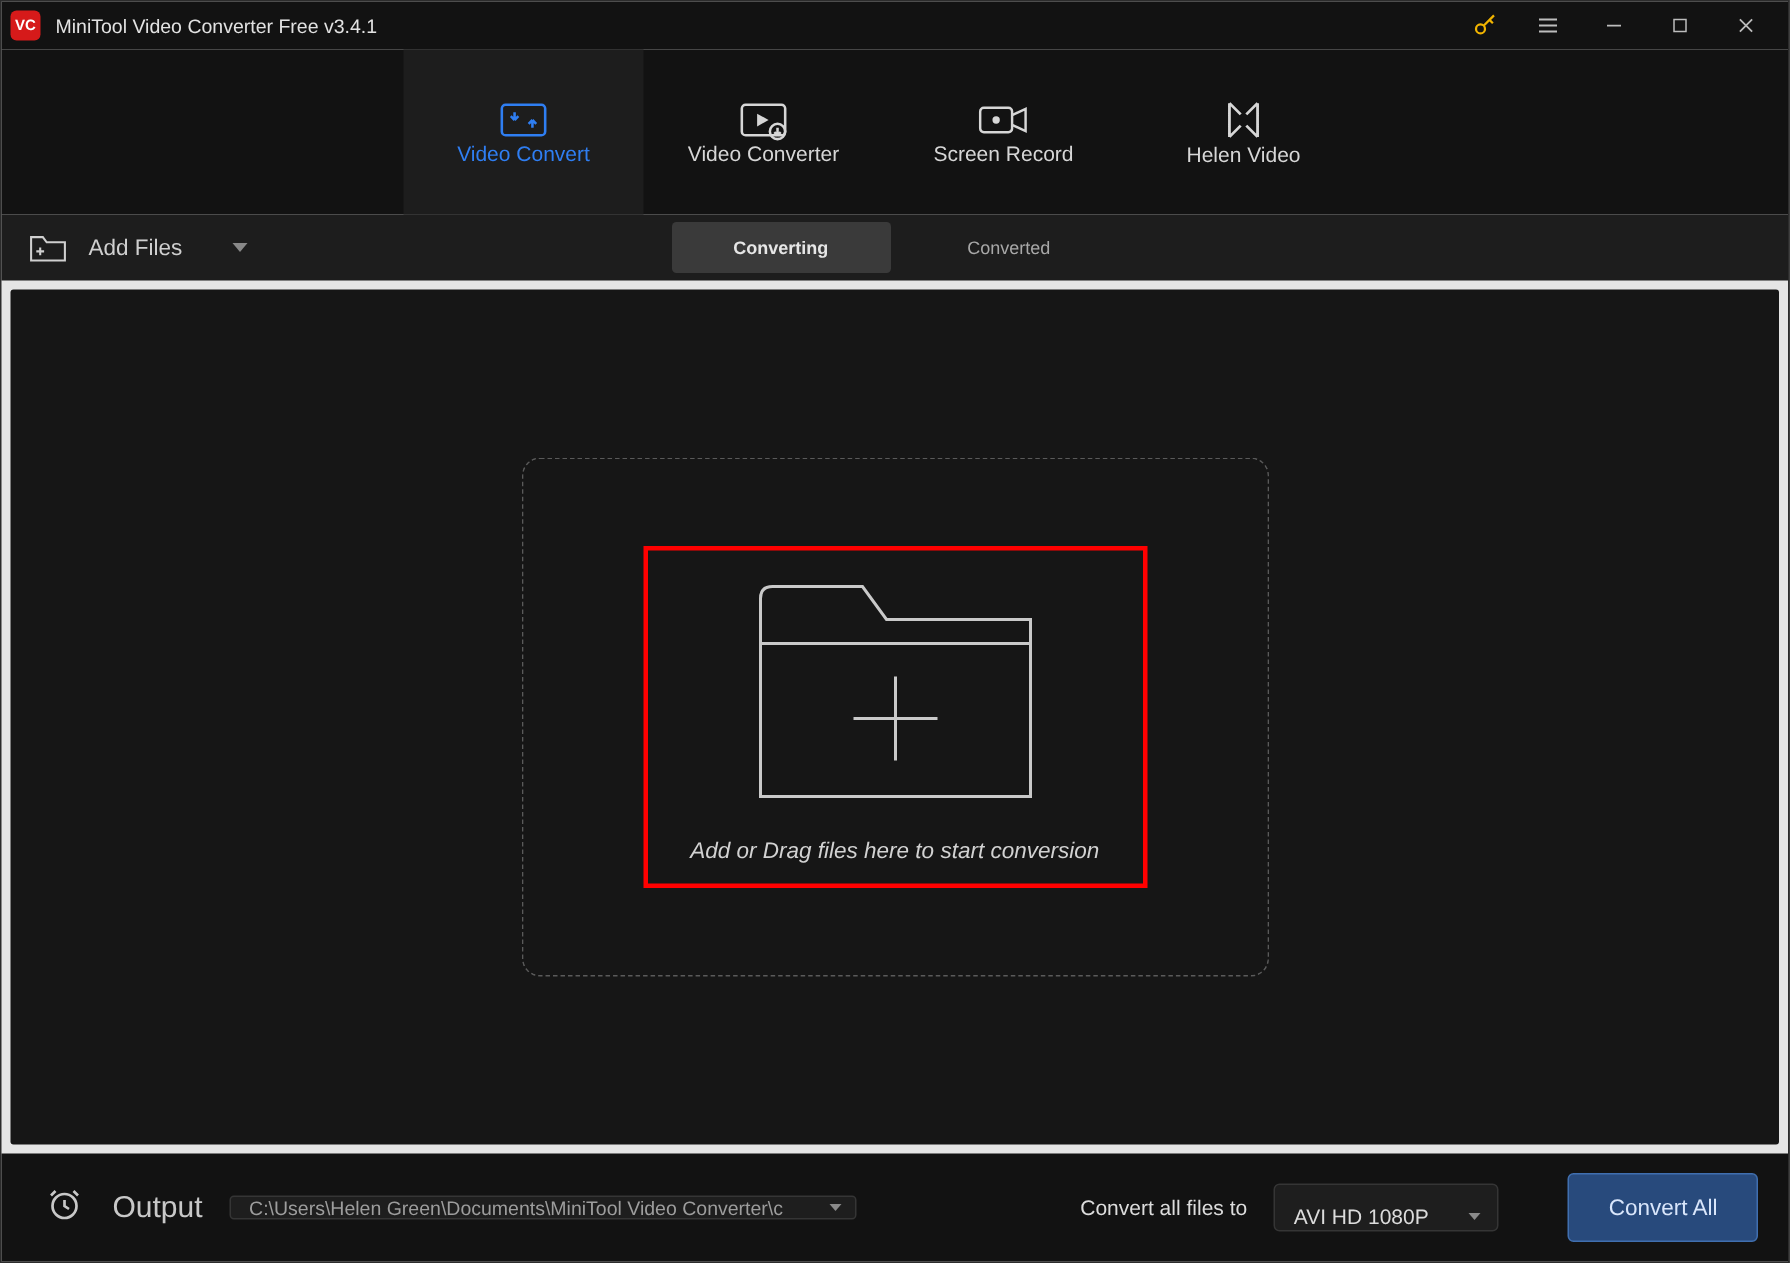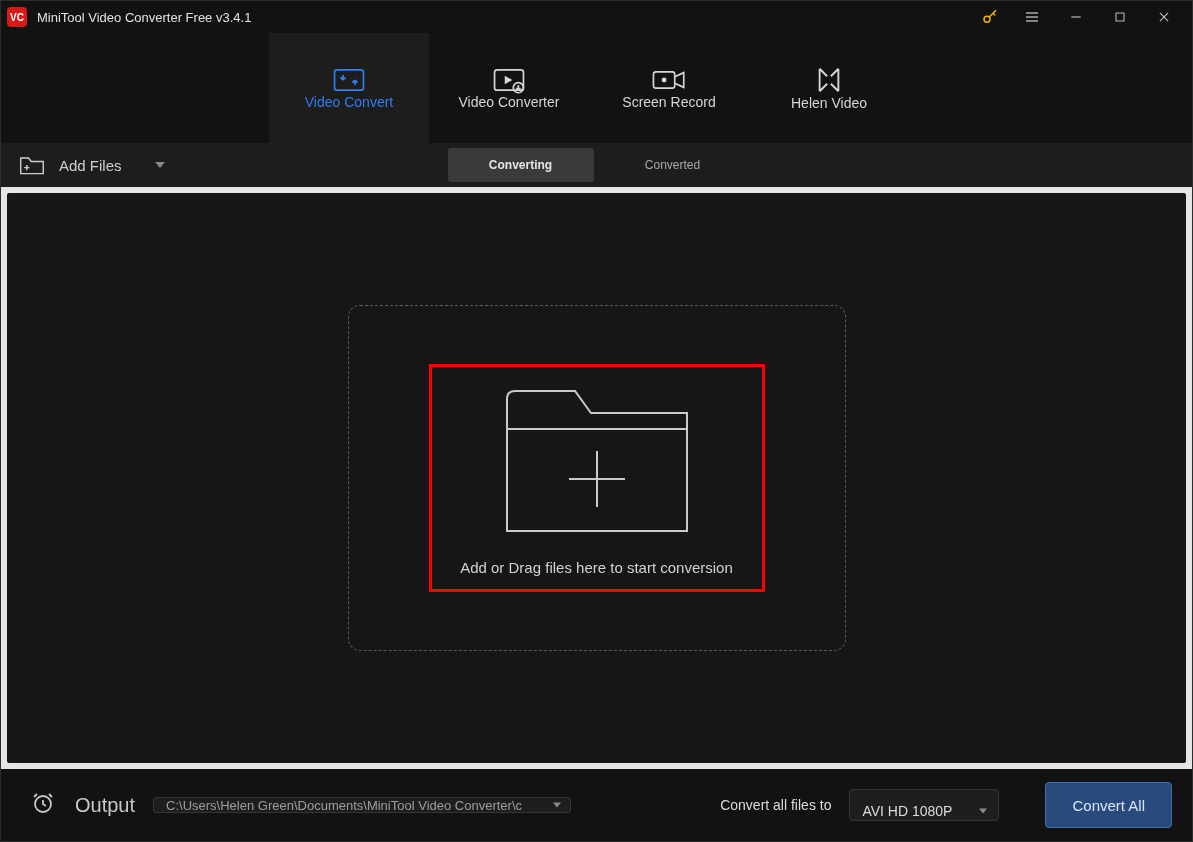--- a/index.html
+++ b/index.html
@@ -127,20 +127,21 @@
     justify-content: center;
   }
   .drop {
     width: 498px;
     height: 346px;
     border: 1px dashed #5a5a5a;
     border-radius: 12px;
     display: flex;
     align-items: center;
     justify-content: center;
+    font-style: italic;
   }
   .drop-inner {
     width: 336px;
     height: 228px;
     border: 3px solid #ff0000;
     display: flex;
     flex-direction: column;
     align-items: center;
     justify-content: center;
     gap: 24px;

